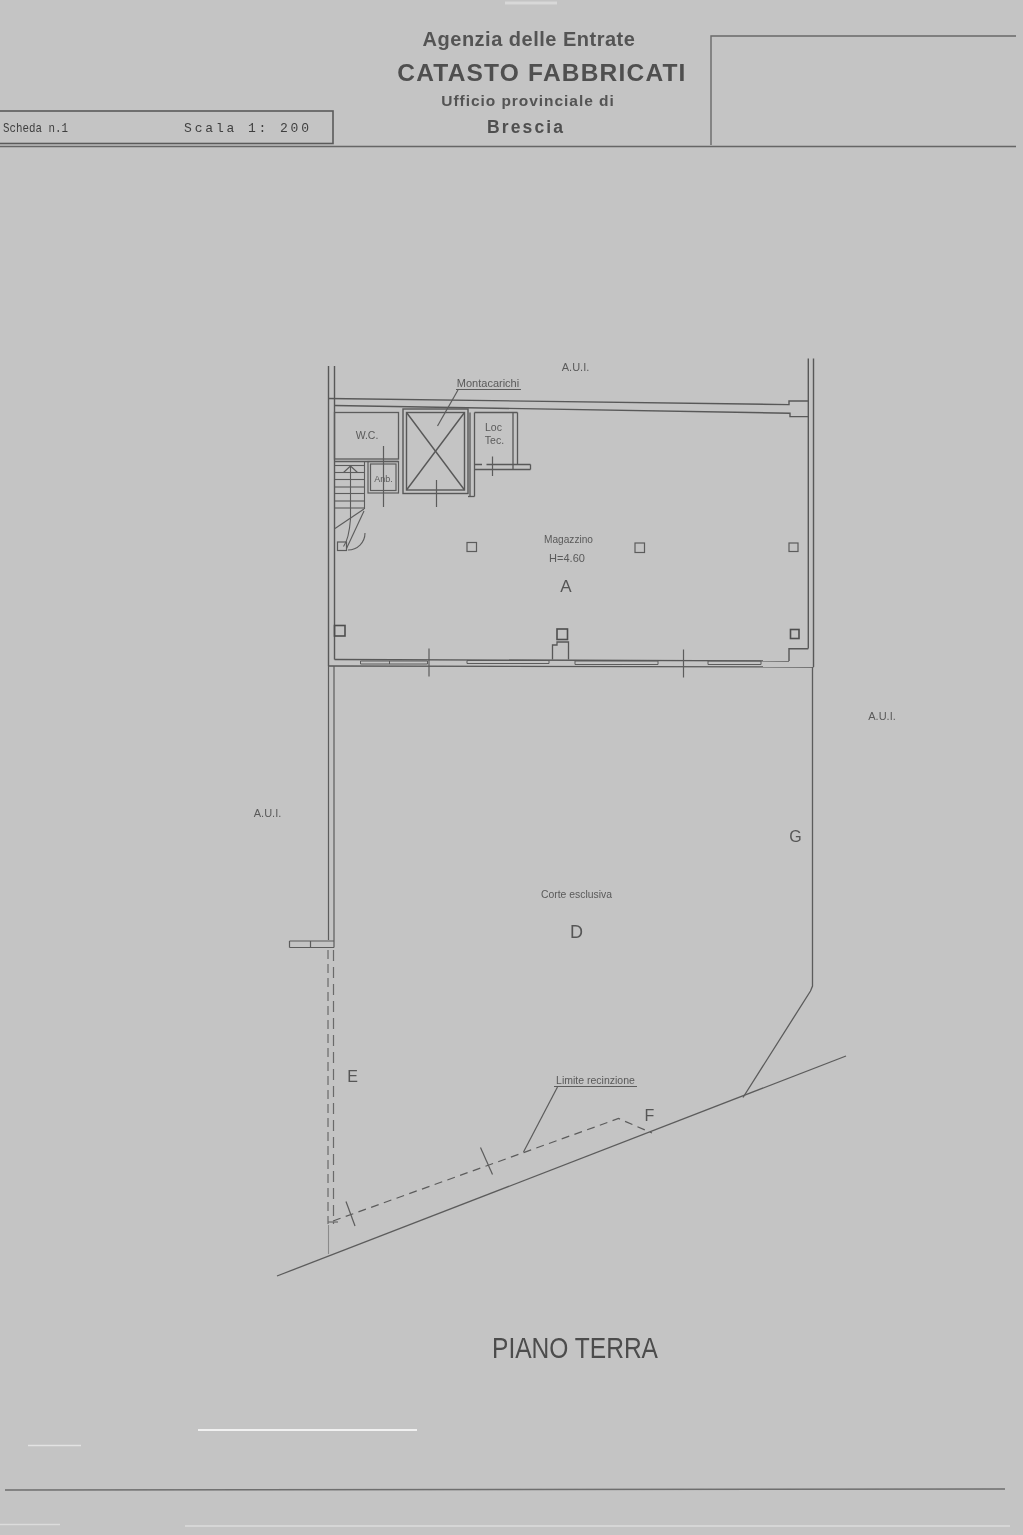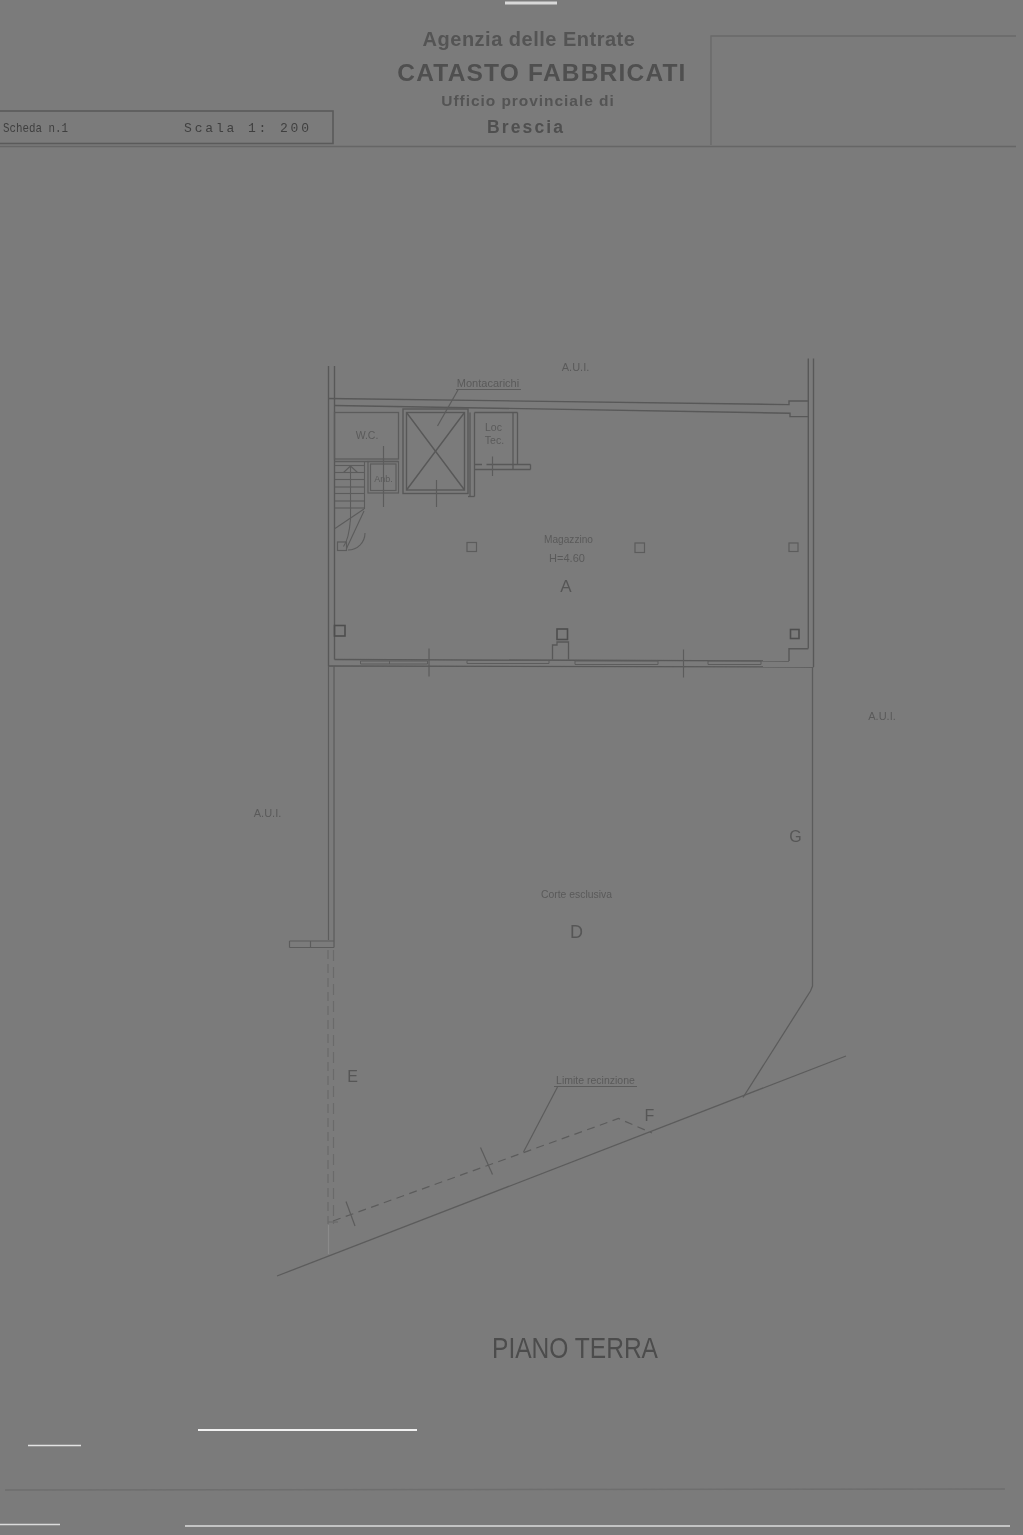--- a/index.html
+++ b/index.html
@@ -1,16 +1,16 @@
 <!DOCTYPE html>
 <html><head>
 <meta charset="utf-8">
 <style>
   html,body{margin:0;padding:0;background:#ffffff;}
-  #page{position:relative;width:1023px;height:1535px;background:#3b82f6;overflow:hidden;
+  #page{position:relative;width:1023px;height:1535px;background:#7dd3fc;overflow:hidden;
         font-family:"Liberation Sans",sans-serif;filter:grayscale(1) blur(0.3px);}
   svg{position:absolute;left:0;top:0;}
   text{font-family:"Liberation Sans",sans-serif;}
   .mono{font-family:"Liberation Mono",monospace;}
 </style>
 </head>
 <body>
 <div id="page">
 <svg width="1023" height="1535" viewBox="0 0 1023 1535" fill="none">
 

